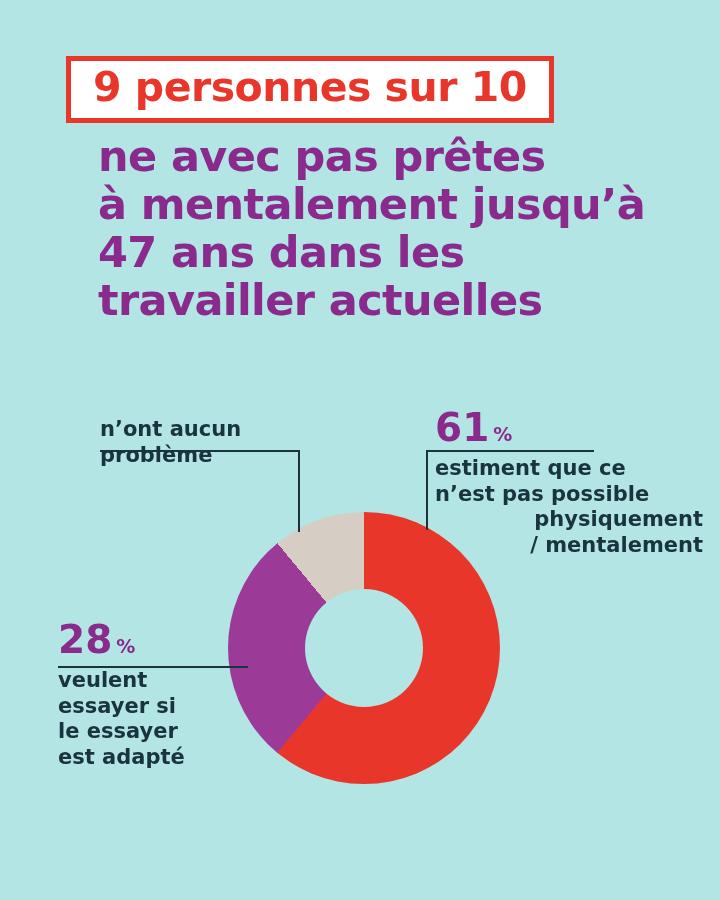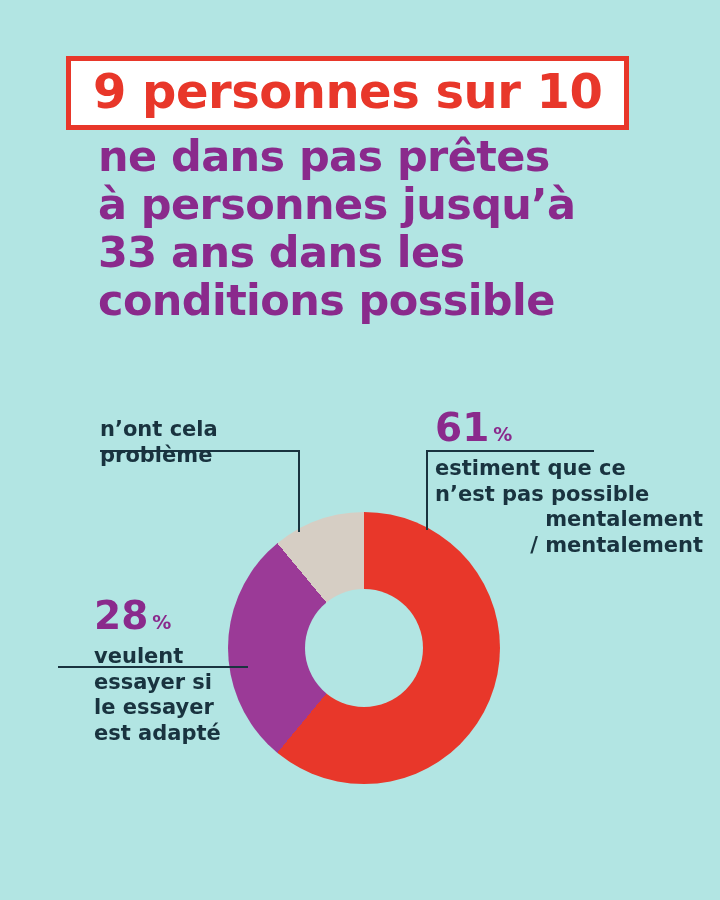--- a/index.html
+++ b/index.html
@@ -19,21 +19,21 @@
   .headline-box {
     position: absolute;
     left: 66px;
     top: 56px;
     border: 5px solid #e8372a;
     background: #ffffff;
     padding: 6px 22px 10px 22px;
     box-sizing: border-box;
   }
   .headline-box-text {
-    font-size: 48px;
+    font-size: 41px;
     font-weight: bold;
     color: #e8372a;
     letter-spacing: -0.5px;
     line-height: 1;
     white-space: nowrap;
   }
 
   .headline-rest {
     position: absolute;
     left: 98px;
@@ -109,61 +109,61 @@
   #lead-11-v { left: 298px; top: 450px; width: 2px; height: 82px; }
 
   
   #callout-61 { left: 435px; top: 408px; text-align: left; }
   #callout-61 .desc { text-align: right; width: 268px; }
   #callout-61 .desc .left-al { text-align: left; }
   #lead-61-h { left: 426px; top: 450px; width: 168px; height: 2px; }
   #lead-61-v { left: 426px; top: 450px; width: 2px; height: 80px; }
 
   
-  #callout-28 { left: 58px; top: 596px; margin-left: 36px; }
+  #callout-28 { left: 58px; top: 620px; }
   #lead-28-h { left: 58px; top: 666px; width: 190px; height: 2px; }
 </style>
 </head>
 <body>
 
 <div class="headline-box">
   <div class="headline-box-text">9 personnes sur 10</div>
 </div>
 
 <div class="headline-rest">
-  <div>ne dans pas prêtes</div>
-  <div>à personnes jusqu’à</div>
-  <div>33 ans dans les</div>
-  <div>conditions possible</div>
+  <div>ne avec pas prêtes</div>
+  <div>à mentalement jusqu’à</div>
+  <div>47 ans dans les</div>
+  <div>travailler actuelles</div>
 </div>
 
 <div class="donut-wrap">
   <div class="donut" id="donut-ring" style="background: conic-gradient(rgb(232, 55, 42) 0deg, rgb(232, 55, 42) 219.6deg, rgb(155, 58, 151) 219.6deg, rgb(155, 58, 151) 320.4deg, rgb(214, 206, 196) 320.4deg, rgb(214, 206, 196) 360deg);"></div>
   <div class="donut-hole"></div>
 </div>
 
 <div class="lead" id="lead-11-h"></div>
 <div class="lead" id="lead-11-v"></div>
 <div class="callout" id="callout-11">
   <div class="desc">
-    <div>n’ont cela</div>
+    <div>n’ont aucun</div>
     <div>problème</div>
   </div>
 </div>
 
 <div class="lead" id="lead-61-h"></div>
 <div class="lead" id="lead-61-v"></div>
 <div class="callout" id="callout-61">
   <div class="val-line">
     <span class="val-num">61</span><span class="val-pct">%</span>
   </div>
   <div class="desc">
     <div class="left-al">estiment que ce</div>
     <div class="left-al">n’est pas possible</div>
-    <div>mentalement</div>
+    <div>physiquement</div>
     <div>/ mentalement</div>
   </div>
 </div>
 
 <div class="lead" id="lead-28-h"></div>
 <div class="callout" id="callout-28">
   <div class="val-line">
     <span class="val-num">28</span><span class="val-pct">%</span>
   </div>
   <div class="desc">

